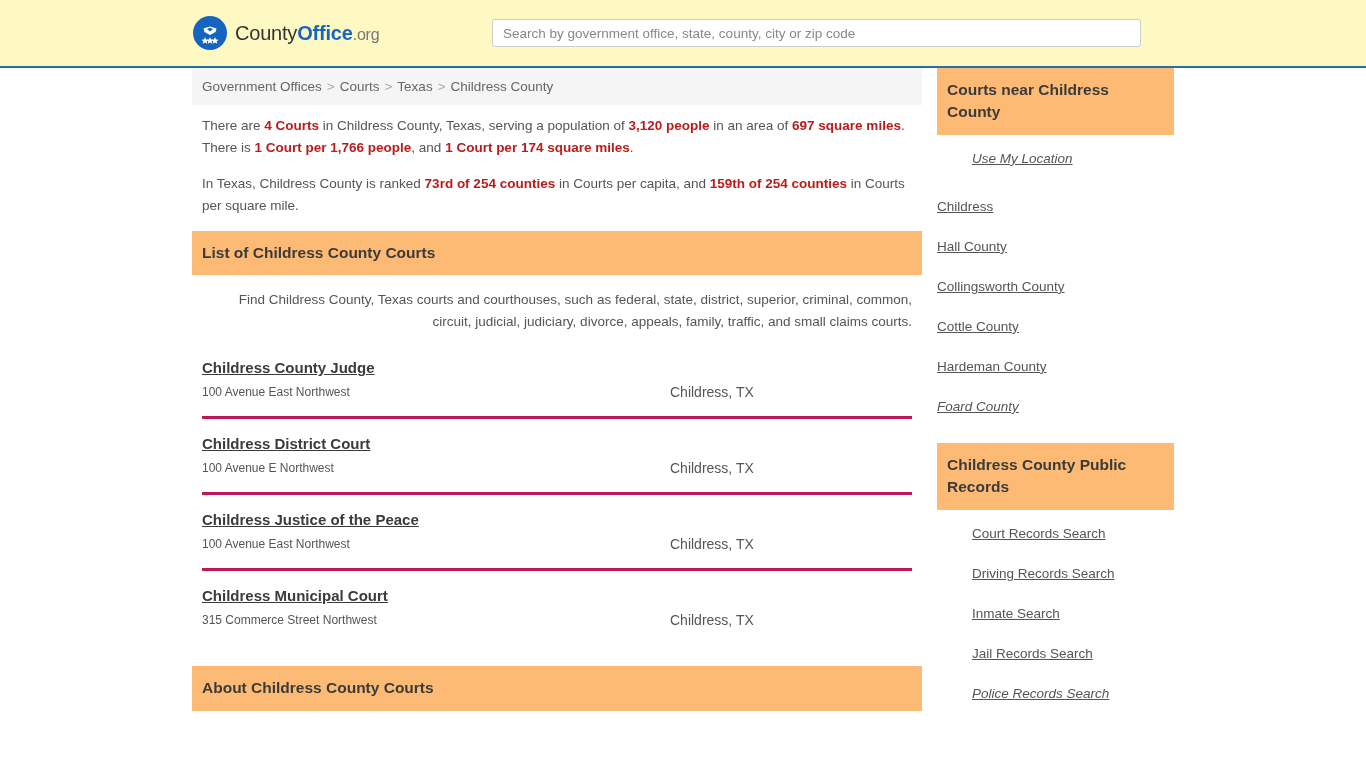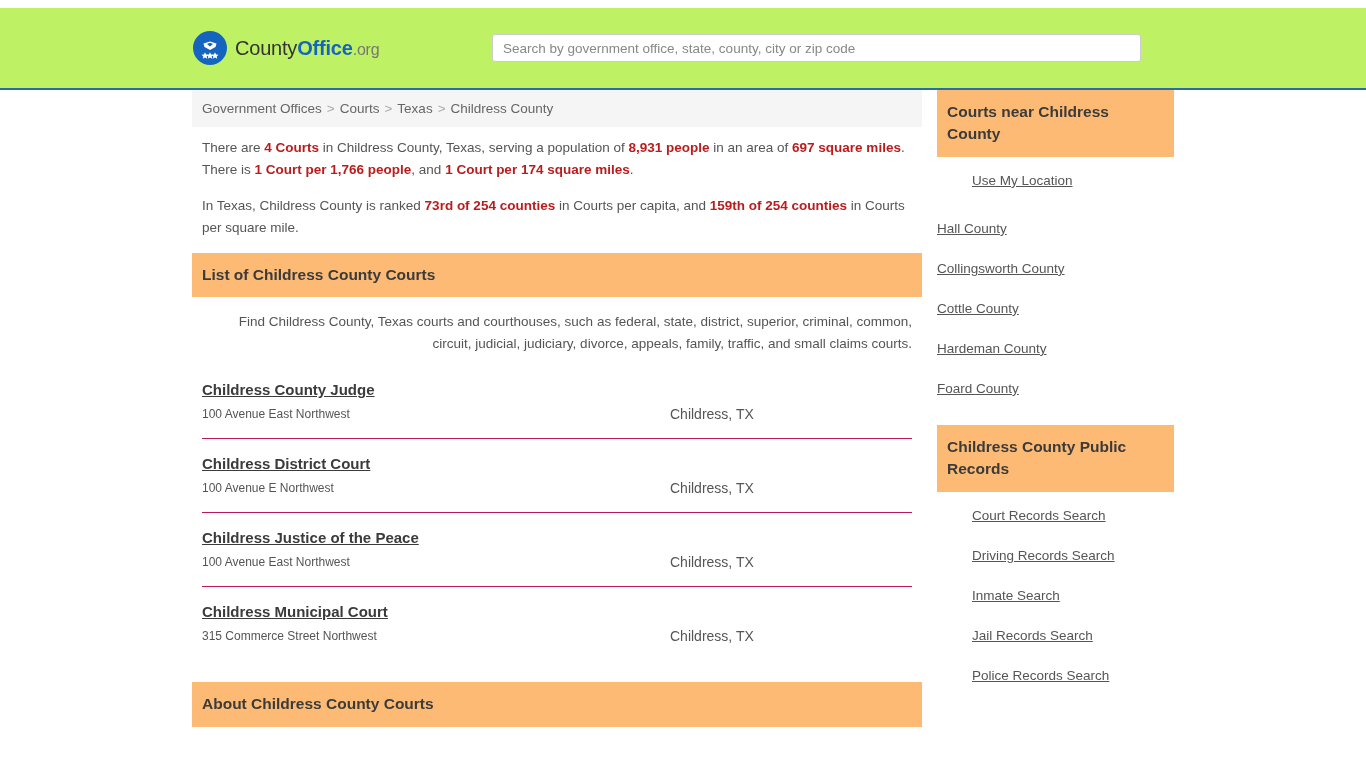--- a/index.html
+++ b/index.html
@@ -6,27 +6,26 @@
   html, body {
     margin: 0; padding: 0;
     width: 1366px; height: 768px;
     overflow: hidden;
     background: #ffffff;
     font-family: "Liberation Sans", sans-serif;
   }
 
   
   .site-header {
-    height: 82px;
-    background: #bef264;
+    height: 68px;
+    background: #fef9c3;
     border-bottom: 2px solid #2b6ca3;
     display: flex;
     align-items: center;
     position: relative;
-    margin-top: 8px;
   }
   .brand {
     position: absolute;
     left: 192px;
     display: flex;
     align-items: center;
     gap: 7px;
     text-decoration: none;
   }
   .brand-mark {
@@ -121,21 +120,21 @@
     color: #555555;
     text-align: right;
   }
 
   
   .court-list { padding: 0 10px; }
   .court-row {
     display: flex;
     align-items: flex-start;
     padding: 16px 0 15px 0;
-    border-bottom: 1px solid #be185d;
+    border-bottom: 3px solid #be185d;
   }
   .court-row:last-child { border-bottom: none; }
   .court-left { flex: 0 0 468px; }
   .court-name {
     display: inline-block;
     font-size: 15px;
     font-weight: bold;
     color: #3b3b3b;
     text-decoration: underline;
     cursor: pointer;
@@ -153,21 +152,21 @@
   }
 
   
   .side-block { margin-bottom: 14px; }
   .side-links {
     list-style: none;
     margin: 0;
     padding: 14px 0 0 0;
   }
   .side-links li { margin: 0 0 14px 0; }
-  .side-links li:last-child { margin-bottom: 0; }
+  .side-links li:last-child { margin-bottom: 0; font-style: italic; }
   .side-links a {
     font-size: 13.5px;
     color: #555555;
     text-decoration: underline;
     cursor: pointer;
   }
   .side-links.indented { padding-left: 35px; }
   .side-links.indented li { margin-bottom: 22px; }
   .side-links.plain li { margin-bottom: 22px; }
   .mt6 { margin-top: 6px; }
@@ -200,21 +199,21 @@
 
   <div class="columns">
 
     <div class="col-main">
 
       <div class="breadcrumb">
         <a>Government Offices</a><span class="sep">&gt;</span><a>Courts</a><span class="sep">&gt;</span><a>Texas</a><span class="sep">&gt;</span><a>Childress County</a>
       </div>
 
       <div class="intro">
-        <p><span>There are </span><b>4 Courts</b><span> in Childress County, Texas, serving a population of </span><b>8,931 people</b><span> in an area of </span><b>697 square miles</b><span>. There is </span><b>1 Court per 1,766 people</b><span>, and </span><b>1 Court per 174 square miles</b><span>.</span></p>
+        <p><span>There are </span><b>4 Courts</b><span> in Childress County, Texas, serving a population of </span><b>3,120 people</b><span> in an area of </span><b>697 square miles</b><span>. There is </span><b>1 Court per 1,766 people</b><span>, and </span><b>1 Court per 174 square miles</b><span>.</span></p>
         <p><span>In Texas, Childress County is ranked </span><b>73rd of 254 counties</b><span> in Courts per capita, and </span><b>159th of 254 counties</b><span> in Courts per square mile.</span></p>
       </div>
 
       <div class="panel-head mt6">List of Childress County Courts</div>
       <p class="blurb">Find Childress County, Texas courts and courthouses, such as federal, state, district, superior, criminal, common, circuit, judicial, judiciary, divorce, appeals, family, traffic, and small claims courts.</p>
 
       <div class="court-list">
 
         <div class="court-row">
           <div class="court-left">
@@ -255,20 +254,21 @@
     </div>
 
     <div class="col-side">
 
       <div class="side-block">
         <div class="panel-head">Courts near Childress County</div>
         <ul class="side-links indented">
           <li><a>Use My Location</a></li>
         </ul>
         <ul class="side-links plain" style="padding-top:8px;">
+          <li><a>Childress</a></li>
           <li><a>Hall County</a></li>
           <li><a>Collingsworth County</a></li>
           <li><a>Cottle County</a></li>
           <li><a>Hardeman County</a></li>
           <li><a>Foard County</a></li>
         </ul>
       </div>
 
       <div class="side-block" style="margin-top:28px;">
         <div class="panel-head">Childress County Public Records</div>

